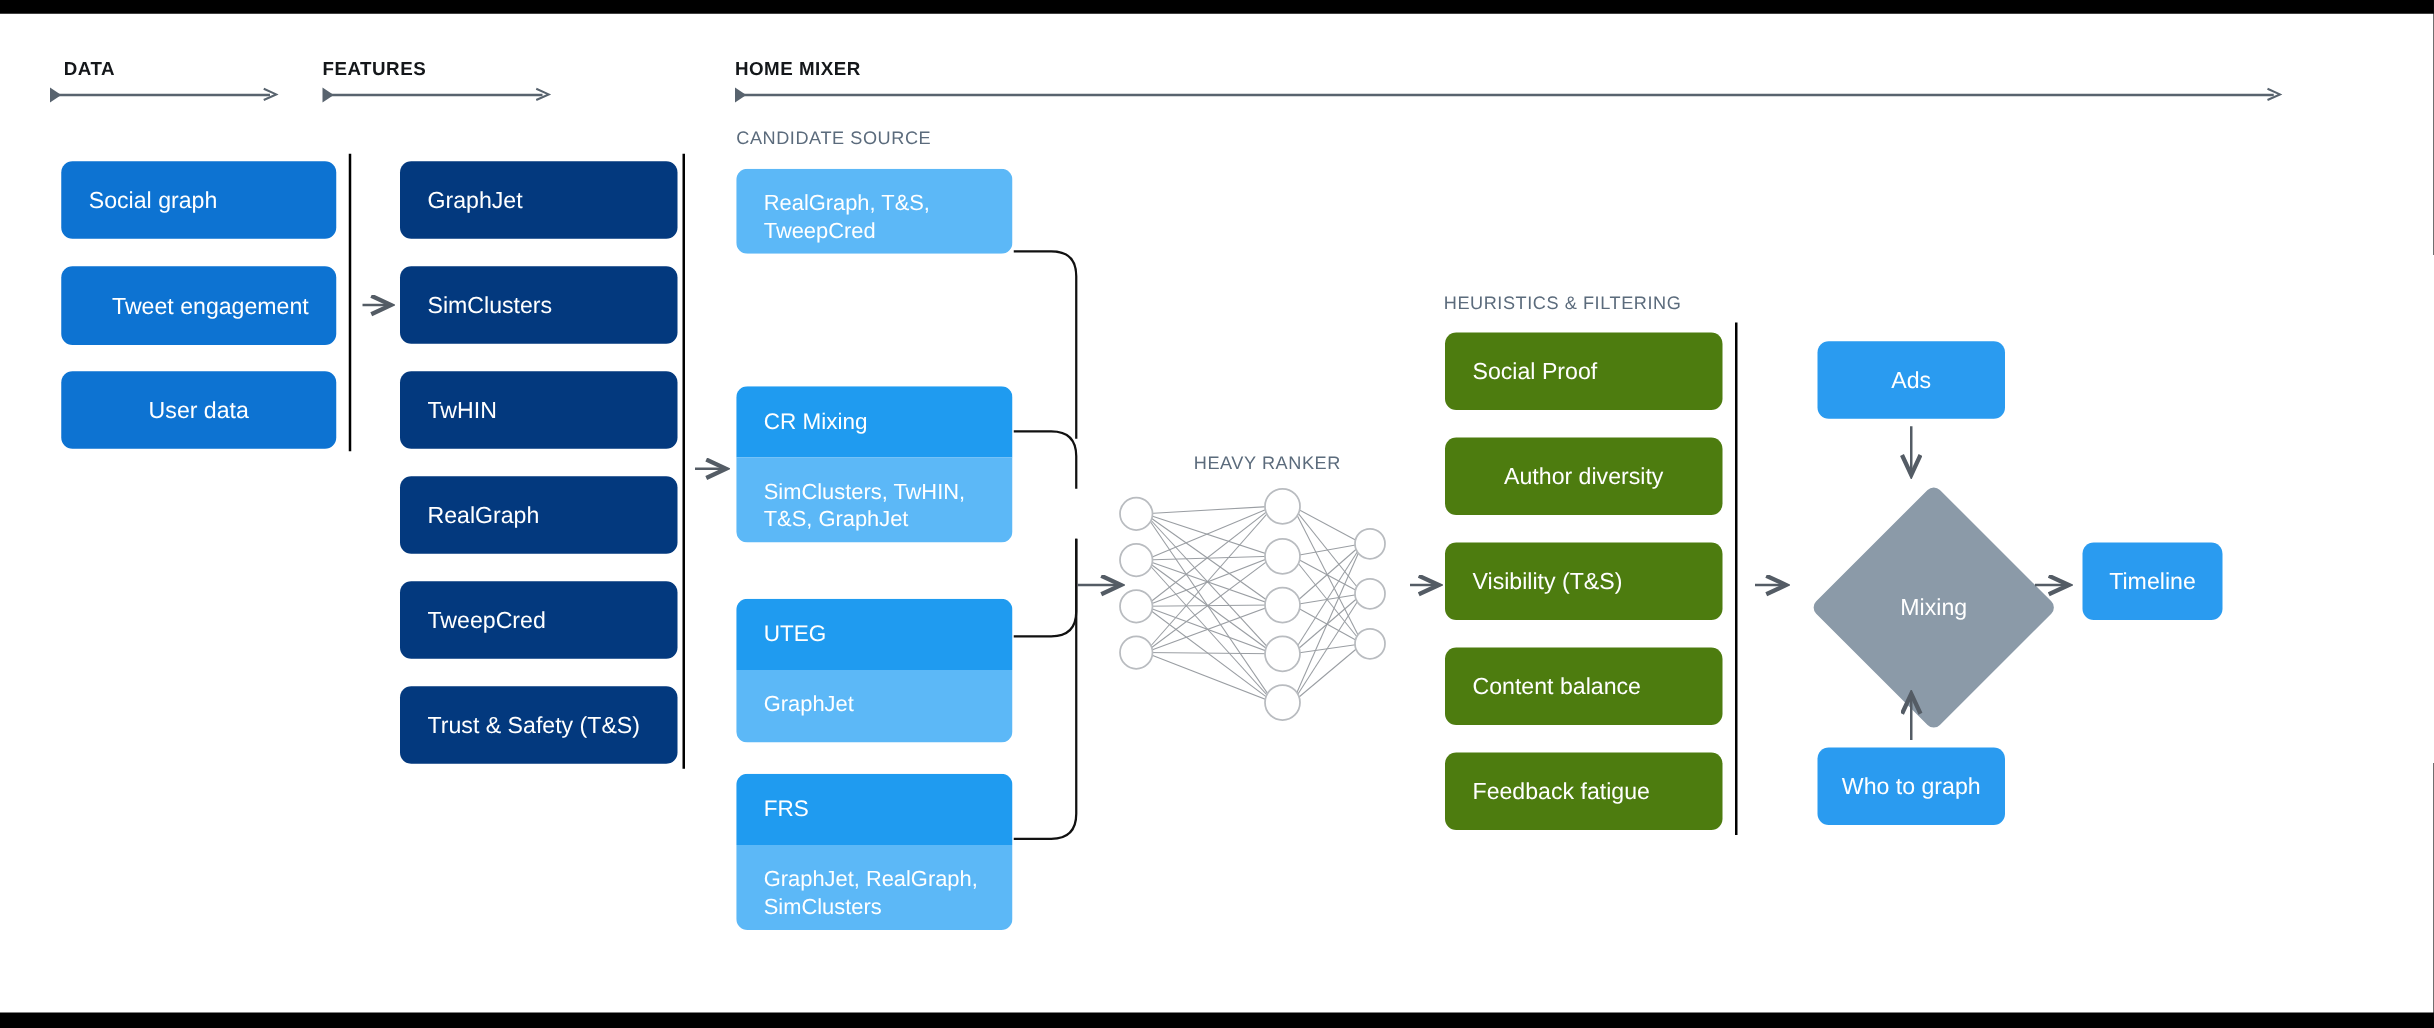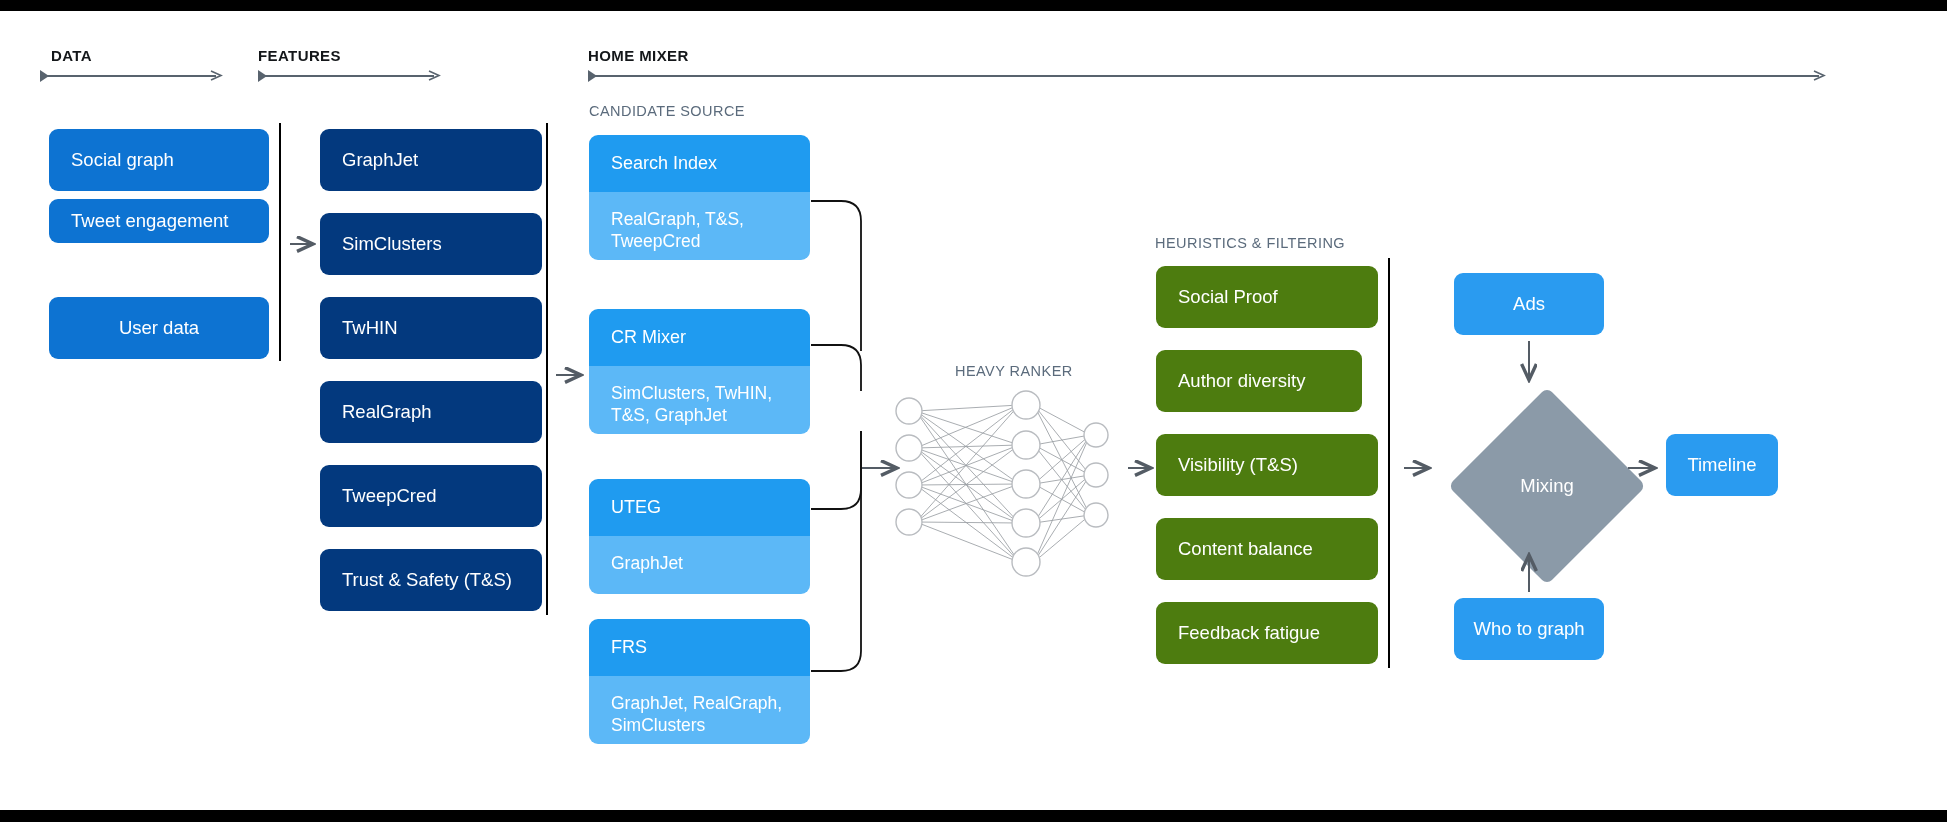--- a/index.html
+++ b/index.html
@@ -77,21 +77,21 @@
     <div class="sub-title" style="left:1155px;top:224px;">HEURISTICS &amp; FILTERING</div>
     <div class="sub-title" style="left:955px;top:352px;">HEAVY RANKER</div>
 
     <div class="divider" style="left:279px;top:112px;height:238px;"></div>
     <div class="divider" style="left:546px;top:112px;height:492px;"></div>
     <div class="divider" style="left:1388px;top:247px;height:410px;"></div>
 
     <div class="box d" style="left:49px;top:118px;width:220px;height:62px;">
       <span>Social graph</span>
     </div>
-    <div class="box d" style="left:49px;top:188px;width:220px;height:44px;">
+    <div class="box d" style="left:49px;top:202px;width:220px;height:63px;justify-content:flex-end;">
       <span>Tweet engagement</span>
     </div>
     <div class="box d" style="left:49px;top:286px;width:220px;height:62px;justify-content:center;">
       <span>User data</span>
     </div>
 
     <div class="box f" style="left:320px;top:118px;width:222px;height:62px;">
       <span>GraphJet</span>
     </div>
     <div class="box f" style="left:320px;top:202px;width:222px;height:62px;">
@@ -104,40 +104,39 @@
       <span>RealGraph</span>
     </div>
     <div class="box f" style="left:320px;top:454px;width:222px;height:62px;">
       <span>TweepCred</span>
     </div>
     <div class="box f" style="left:320px;top:538px;width:222px;height:62px;">
       <span>Trust &amp; Safety (T&amp;S)</span>
     </div>
 
     <div class="card" style="left:589px;top:124px;width:221px;">
-      <div class="hd">Search Index</div>
       <div class="bd" style="height:68px;">RealGraph, T&amp;S,<br>TweepCred</div>
     </div>
     <div class="card" style="left:589px;top:298px;width:221px;">
-      <div class="hd">CR Mixer</div>
+      <div class="hd">CR Mixing</div>
       <div class="bd" style="height:68px;">SimClusters, TwHIN,<br>T&amp;S, GraphJet</div>
     </div>
     <div class="card" style="left:589px;top:468px;width:221px;">
       <div class="hd">UTEG</div>
       <div class="bd" style="height:58px;">GraphJet</div>
     </div>
     <div class="card" style="left:589px;top:608px;width:221px;">
       <div class="hd">FRS</div>
       <div class="bd" style="height:68px;">GraphJet, RealGraph,<br>SimClusters</div>
     </div>
 
     <div class="box h" style="left:1156px;top:255px;width:222px;height:62px;">
       <span>Social Proof</span>
     </div>
-    <div class="box h" style="left:1156px;top:339px;width:206px;height:62px;">
+    <div class="box h" style="left:1156px;top:339px;width:222px;height:62px;justify-content:center;">
       <span>Author diversity</span>
     </div>
     <div class="box h" style="left:1156px;top:507px;width:222px;height:62px;">
       <span>Content balance</span>
     </div>
     <div class="box h" style="left:1156px;top:423px;width:222px;height:62px;">
       <span>Visibility (T&amp;S)</span>
     </div>
     <div class="box h" style="left:1156px;top:591px;width:222px;height:62px;">
       <span>Feedback fatigue</span>

